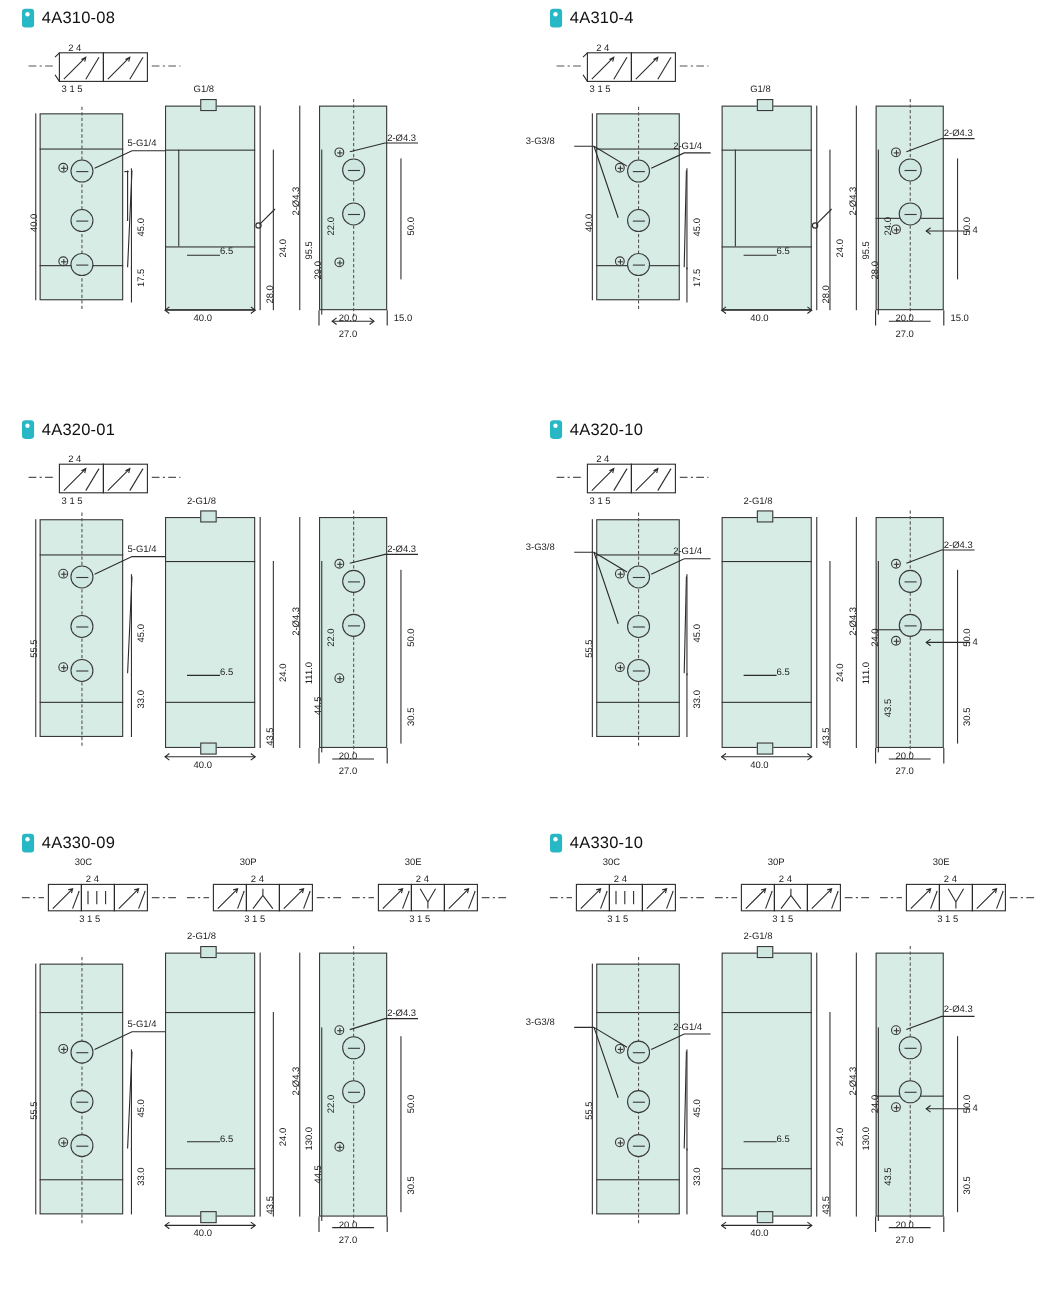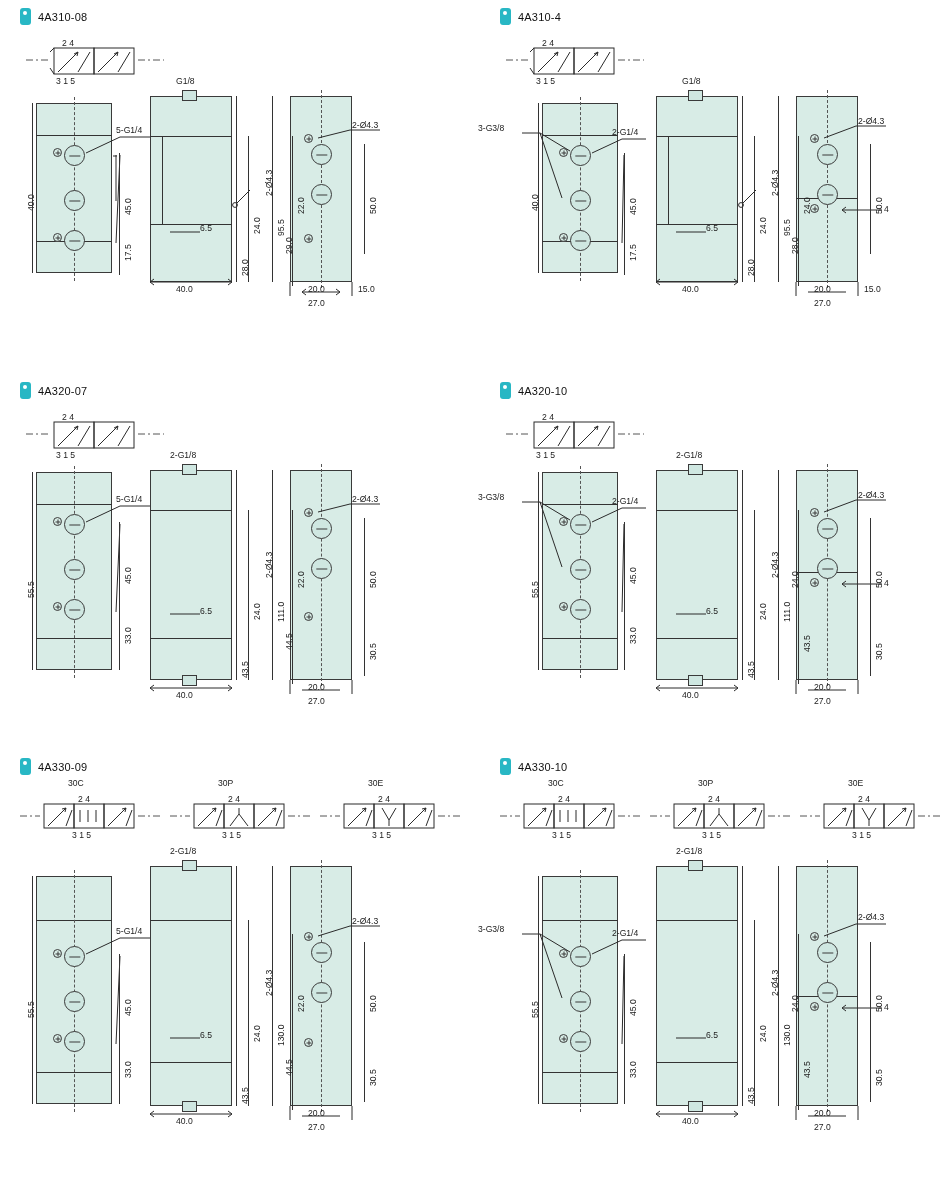--- a/index.html
+++ b/index.html
@@ -17,21 +17,21 @@
   .model{position:absolute;}
   .model-head{display:flex;align-items:center;gap:7px;margin-bottom:2px;}
   .bullet{
     width:11px;height:17px;border-radius:3px;
     background:#28b7c4;position:relative;flex:none;
   }
   .bullet:after{
     content:"";position:absolute;left:3px;top:3px;width:4px;height:4px;
     border-radius:50%;background:#ffffff;
   }
-  .model-title{font-size:11px;letter-spacing:.2px;color:#111;}
+  .model-title{font-size:15px;letter-spacing:.2px;color:#111;}
 
   
   .view{position:absolute;}
   .body{
     position:absolute;
     background:#d8ece6;
     border:1px solid #3a3a3a;
     box-sizing:border-box;
   }
   .dim{position:absolute;font-size:8.6px;color:#222;white-space:nowrap;}
@@ -264,21 +264,21 @@
       <div class="dim" style="left:28px;top:212px;">27.0</div>
       <div class="dim" style="left:78px;top:198px;">15.0</div>
       <div class="vline" style="left:12px;top:50px;height:150px;"></div>
       <div class="vline" style="left:84px;top:58px;height:110px;"></div>
     </div>
   </div>
 
   <div class="model" style="left:20px;top:382px;width:440px;height:320px;">
     <div class="model-head">
       <div class="bullet"></div>
-      <div class="model-title">4A320-07</div>
+      <div class="model-title">4A320-01</div>
     </div>
 
     <svg width="140" height="50" style="position:absolute;left:6px;top:30px;">
       <line class="dsh" x1="0" y1="22" x2="24" y2="22"></line>
       <line class="dsh" x1="112" y1="22" x2="138" y2="22"></line>
       <rect class="st" x="28" y="10" width="40" height="26"></rect>
       <rect class="st" x="68" y="10" width="40" height="26"></rect>
       <path class="st" d="M32,34 L52,14 M48,16 L52,14 L51,18"></path>
       <path class="st" d="M52,34 L64,14"></path>
       <path class="st" d="M72,34 L92,14 M88,16 L92,14 L91,18"></path>

